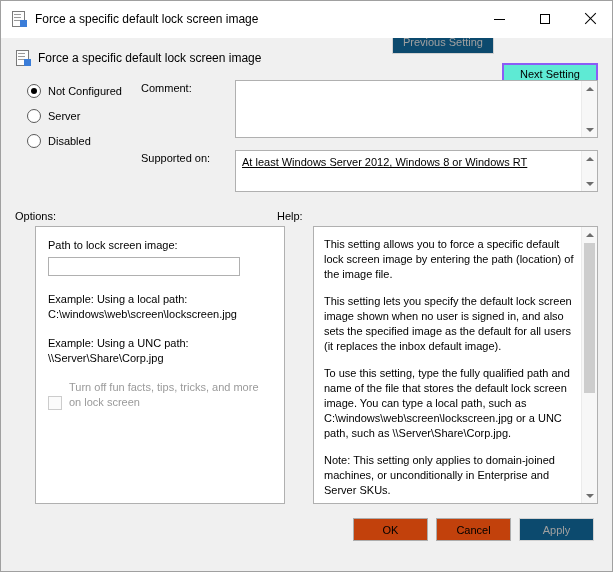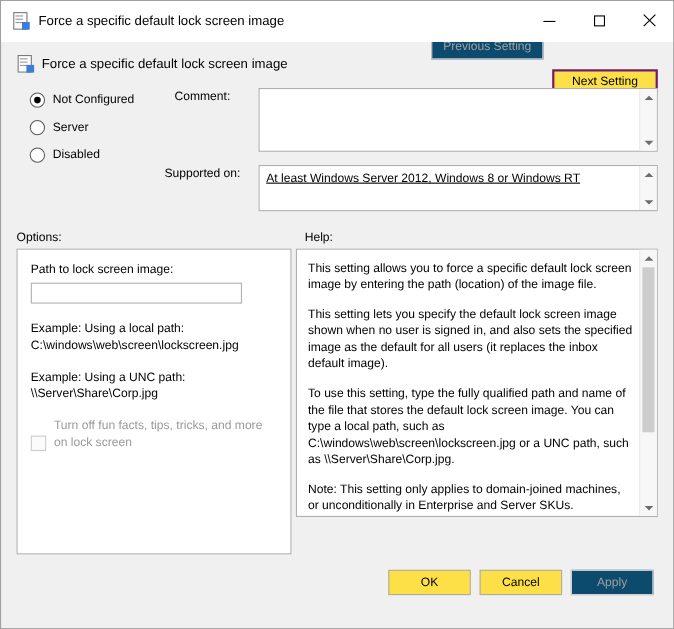--- a/index.html
+++ b/index.html
@@ -124,33 +124,33 @@
     white-space: nowrap;
     overflow: hidden;
   }
   .nav-buttons { display: flex; gap: 8px; }
   button.btn {
     font-family: "Liberation Sans", sans-serif;
     font-size: 11px;
     height: 23px;
     min-width: 96px;
     padding: 0 10px;
-    background: #fde047;
+    background: #c2410c;
     border: 1px solid #adadad;
     color: #000;
     cursor: default;
   }
   button.btn:disabled {
     color: #a0a0a0;
     background: #0c4a6e;
     border-color: #d2d2d2;
   }
   button.btn.focused {
-    border: 2px solid #701a75;
-    background: #fde047;
+    border: 2px solid #8b5cf6;
+    background: #5eead4;
     margin-top: 32px;
   }
 
   
   .top-section {
     padding: 8px 14px 0 14px;
     display: flex;
     margin-left: 12px;
   }
   .radio-col {
@@ -185,21 +185,21 @@
   .fields-col {
     flex: 1;
     padding-left: 14px;
   }
   .field-row {
     display: flex;
     margin-bottom: 12px;
   }
   .field-label {
     width: 86px;
-    text-align: center;
+    text-align: left;
     padding-right: 8px;
     font-size: 11px;
     padding-top: 2px;
     flex: none;
   }
   .field-box {
     flex: 1;
     border: 1px solid #b0b0b0;
     background: #ffffff;
     position: relative;
@@ -248,36 +248,37 @@
     padding: 6px 14px 4px 14px;
     justify-content: space-between;
   }
   .label-options { width: 258px; font-size: 11px; }
   .label-help { flex: 1; padding-left: 4px; font-size: 11px; }
 
   
   .panels {
     display: flex;
     padding: 0 14px;
-    gap: 4px;
+    gap: 28px;
+    margin-left: 20px;
   }
   .panel {
     border: 1px solid #b0b0b0;
     background: #ffffff;
     box-sizing: border-box;
     position: relative;
   }
   .options-panel {
     width: 250px;
     height: 278px;
     padding: 12px 12px 0 12px;
   }
   .help-panel {
     flex: 1;
-    height: 244px;
+    height: 278px;
     padding: 10px 22px 0 10px;
   }
   .opt-label {
     font-size: 11px;
     margin-bottom: 6px;
   }
   .opt-input {
     width: 192px;
     height: 19px;
     border: 1px solid #b0b0b0;

